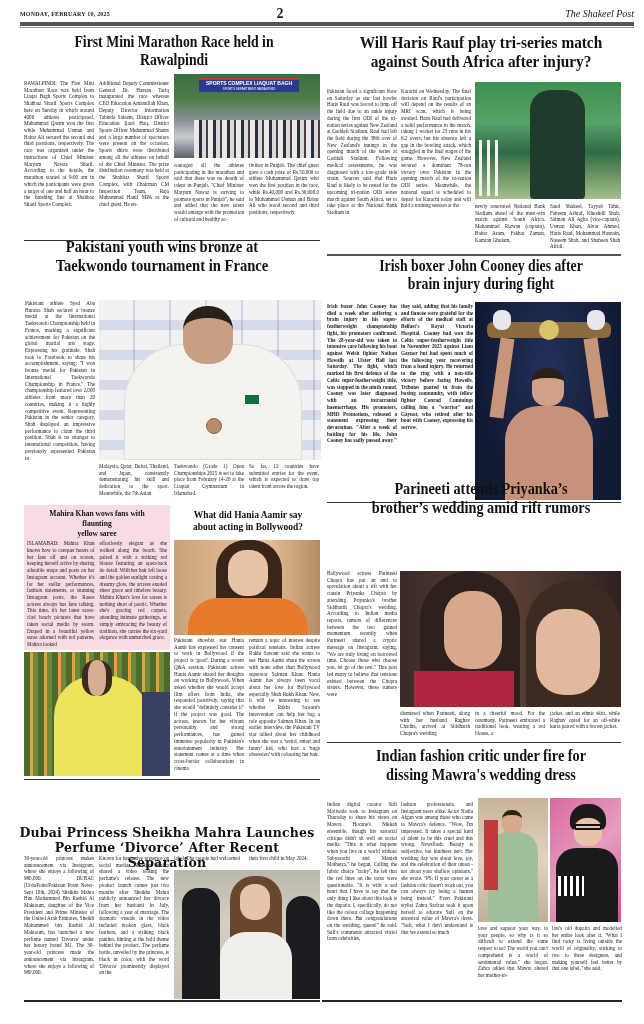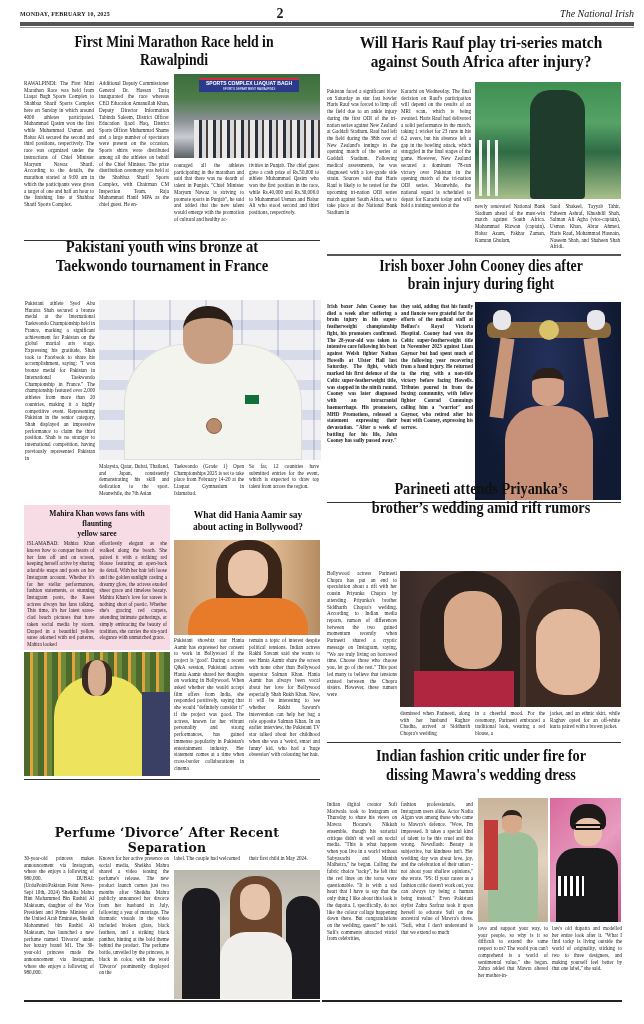--- a/index.html
+++ b/index.html
@@ -24,21 +24,21 @@
   .hrthick { position: absolute; height: 2px; background: #222; }
 
   .article { position: absolute; }
 </style>
 </head>
 <body>
 
 <div class="masthead">
   <div class="date">MONDAY, FEBRUARY 10, 2025</div>
   <div class="pageno">2</div>
-  <div class="paper">The National  Irish</div>
+  <div class="paper">The Shakeel  Post</div>
   <div class="rule"></div>
   <div class="rule2"></div>
 </div>
 
 <div class="article" style="left:18px; top:33px; width:312px;">
   <div class="headline" style="font-size:16px;">
     <div>First Mini Marathon Race held in</div>
     <div>Rawalpindi</div>
   </div>
 </div>
@@ -199,20 +199,21 @@
 <div class="article body-text" style="left:475px; top:710px; width:70px;">
   <p>in a cheerful mood. For the ceremony, Parineeti embraced a traditional look, wearing a red blouse, a</p>
 </div>
 <div class="article body-text" style="left:550px; top:710px; width:70px;">
   <p>jacket, and an ethnic skirt, while Raghav opted for an off-white kurta paired with a brown jacket.</p>
 </div>
 <div class="hr" style="left:327px; top:742px; width:294px;"></div>
 
 <div class="article" style="left:14px; top:825px; width:306px;">
   <div class="headline" style="font-size:12.5px; transform:none; font-family:'DejaVu Serif',serif; letter-spacing:0.2px; line-height:1.2;">
+    <div>Dubai Princess Sheikha Mahra Launches</div>
     <div>Perfume ‘Divorce’ After Recent Separation</div>
   </div>
 </div>
 <div class="article body-text" style="left:24px; top:855px; width:70px;">
   <p>30-year-old princess makes announcement via Instagram, where she enjoys a following of 980,000. DUBAI: (UrduPoint/Pakistan Point News-Sept 10th, 2024) Sheikha Mahra Bint Mohammed Bin Rashid Al Maktoum, daughter of the Vice President and Prime Minister of the United Arab Emirates, Sheikh Mohammed bin Rashid Al Maktoum, has launched a new perfume named 'Divorce' under her luxury brand M1. The 30-year-old princess made the announcement via Instagram, where she enjoys a following of 980,000.</p>
 </div>
 <div class="article body-text" style="left:99px; top:855px; width:70px;">
   <p>Known for her active presence on social media, Sheikha Mahra shared a video teasing the perfume's release. The new product launch comes just two months after Sheikha Mahra publicly announced her divorce from her husband in July, following a year of marriage. The dramatic visuals in the video included broken glass, black feathers, and a striking black panther, hinting at the bold theme behind the product. The perfume bottle, unveiled by the princess, is black in color, with the word 'Divorce' prominently displayed on the</p>
 </div>
 <div class="article body-text" style="left:174px; top:855px; width:70px;">

